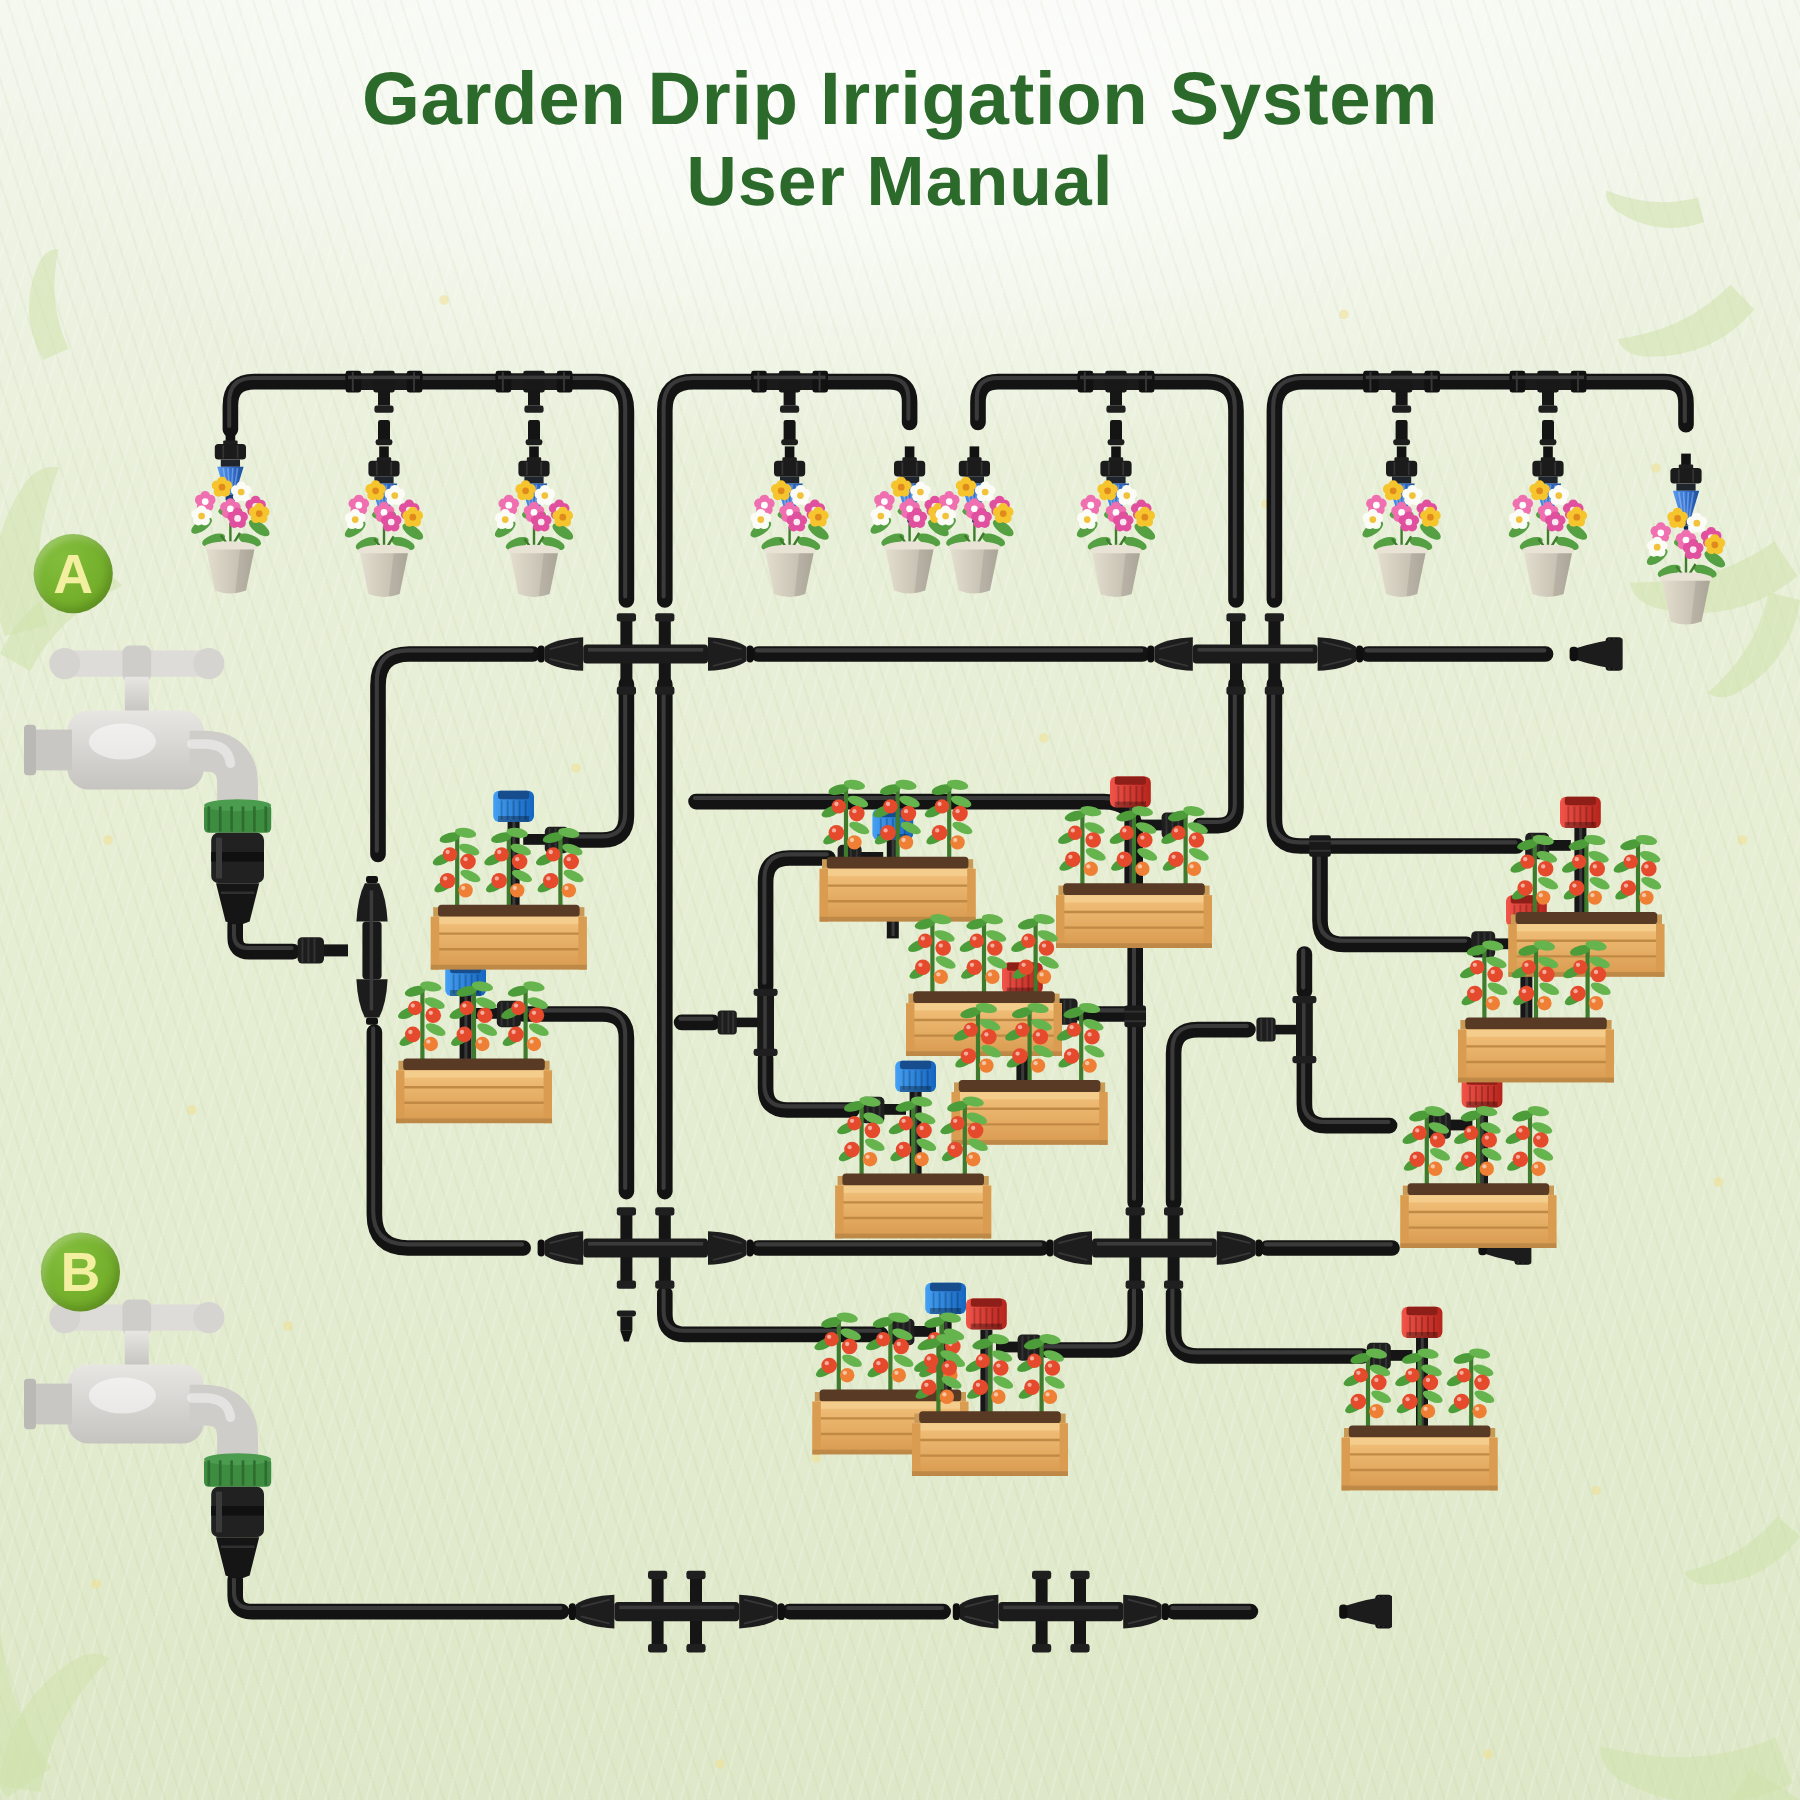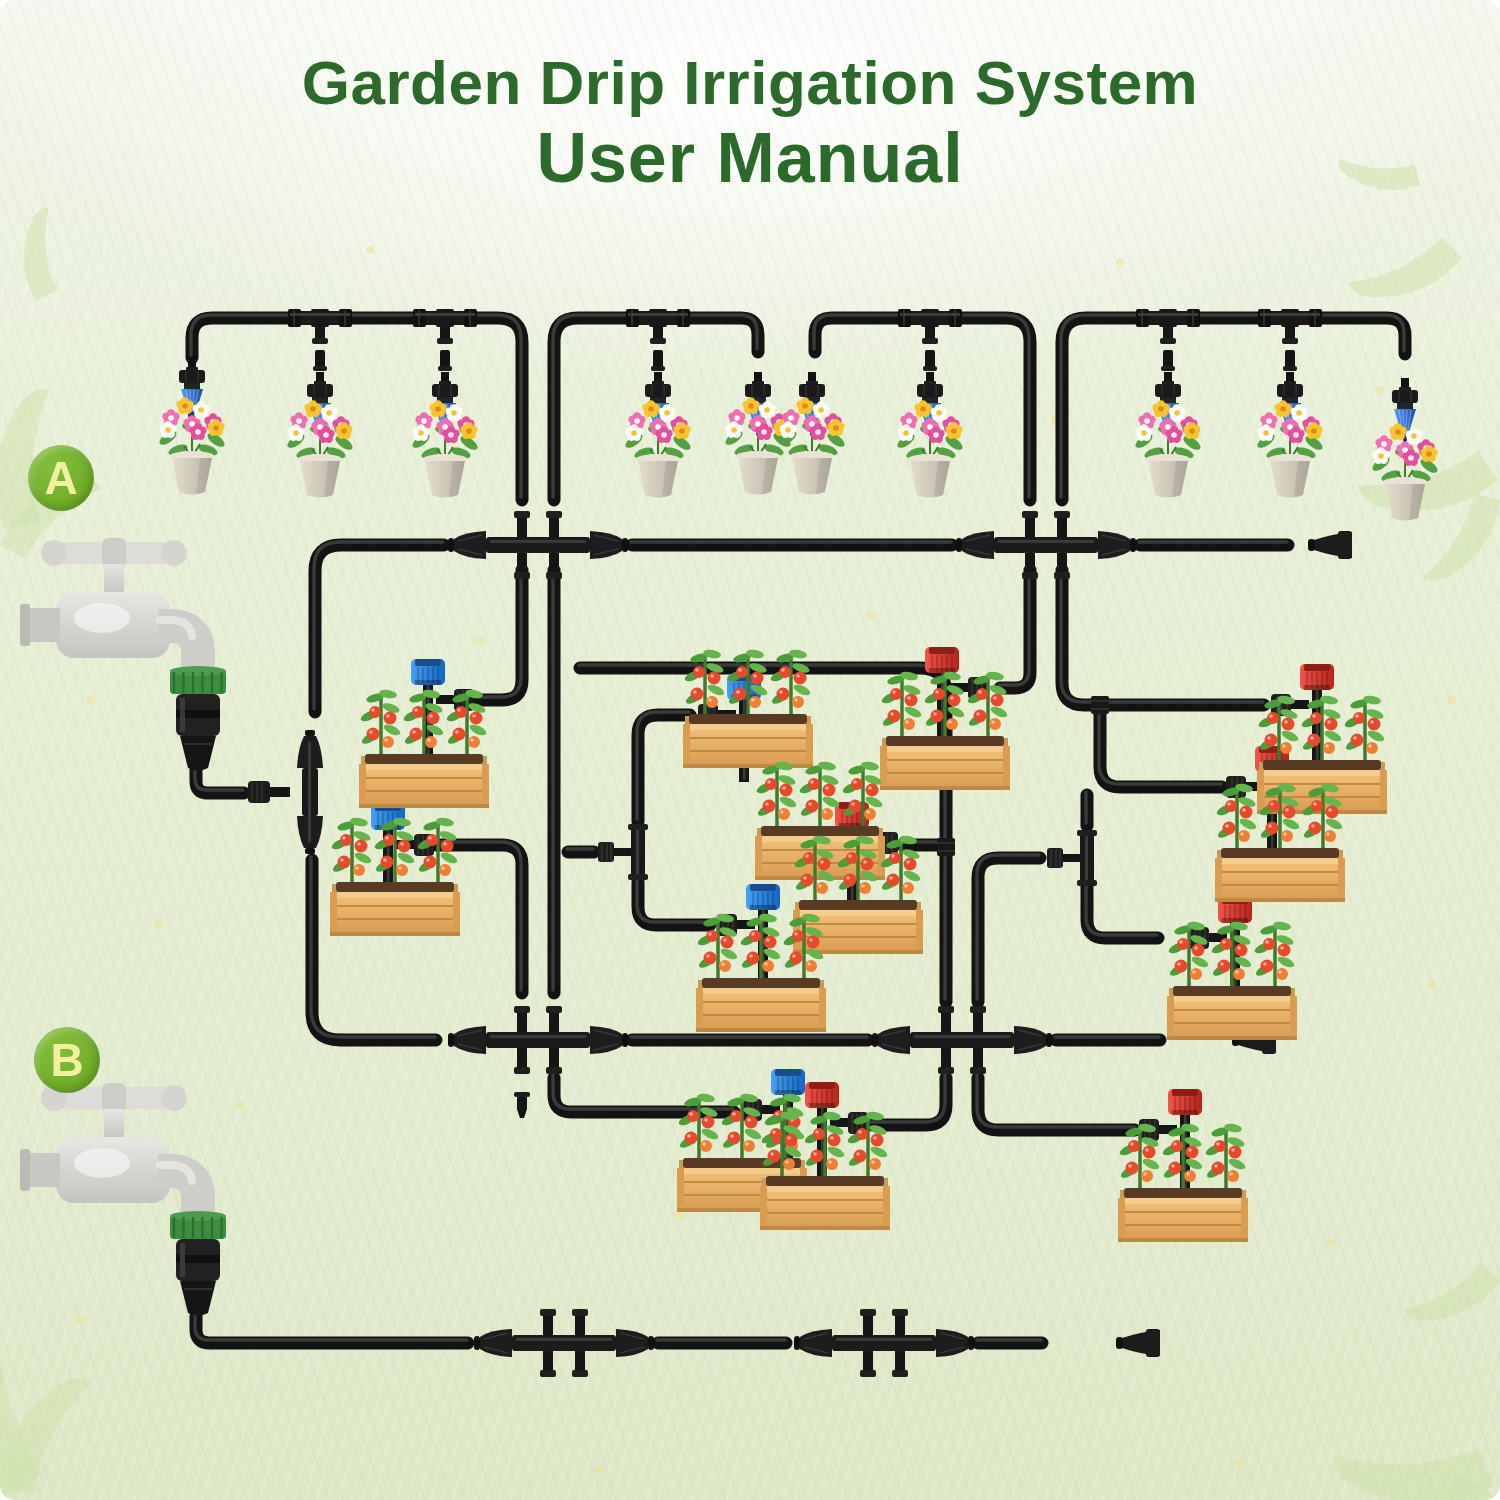--- a/index.html
+++ b/index.html
@@ -2,32 +2,31 @@
 <html><head>
 <meta charset="utf-8">
 <style>
   html,body{margin:0;padding:0;background:#fff;}
   .stage{
     position:relative;width:1500px;height:1500px;overflow:hidden;
     font-family:"Liberation Sans",sans-serif;
     background:
       radial-gradient(1200px 460px at 50% 6%, rgba(255,255,255,.95), rgba(255,255,255,0) 62%),
       linear-gradient(180deg,#f5f8f0 0%,#eef3e4 12%,#e9f0da 26%,#e6eed4 45%,#e3ecd0 70%,#dee8c8 100%);
-    border-radius: 15px;
   }
   .stage::before{
     content:"";position:absolute;inset:0;pointer-events:none;
     background:
       repeating-linear-gradient(105deg, rgba(255,255,255,.14) 0 2px, rgba(255,255,255,0) 2px 11px),
       repeating-linear-gradient(72deg, rgba(128,158,92,.06) 0 2px, rgba(0,0,0,0) 2px 13px);
   }
   svg.diagram{position:absolute;left:0;top:0;}
   .title-wrap{position:absolute;left:0;top:44px;width:100%;text-align:center;z-index:5;}
   .title-line1{font-size:62px;font-weight:800;letter-spacing:.5px;line-height:1.25;}
-  .title-line2{font-size:70px;font-weight:800;letter-spacing:1px;line-height:1.05;}
+  .title-line2{font-size:58px;font-weight:800;letter-spacing:1px;line-height:1.05;}
   .badge{
     position:absolute;width:66px;height:66px;border-radius:50%;z-index:6;
     display:flex;align-items:center;justify-content:center;
     font-size:46px;font-weight:800;
     box-shadow:inset -3px -4px 8px rgba(0,0,0,.18), inset 3px 4px 6px rgba(255,255,255,.25);
   }
   .badge-a{left:28px;top:445px;}
   .badge-b{left:34px;top:1027px;}
   .pipe{fill:none;stroke:#131313;stroke-width:13;stroke-linecap:round;stroke-linejoin:round;}
   .pipe-hl{fill:none;stroke:rgba(255,255,255,.17);stroke-width:3.4;stroke-linecap:round;stroke-linejoin:round;}

